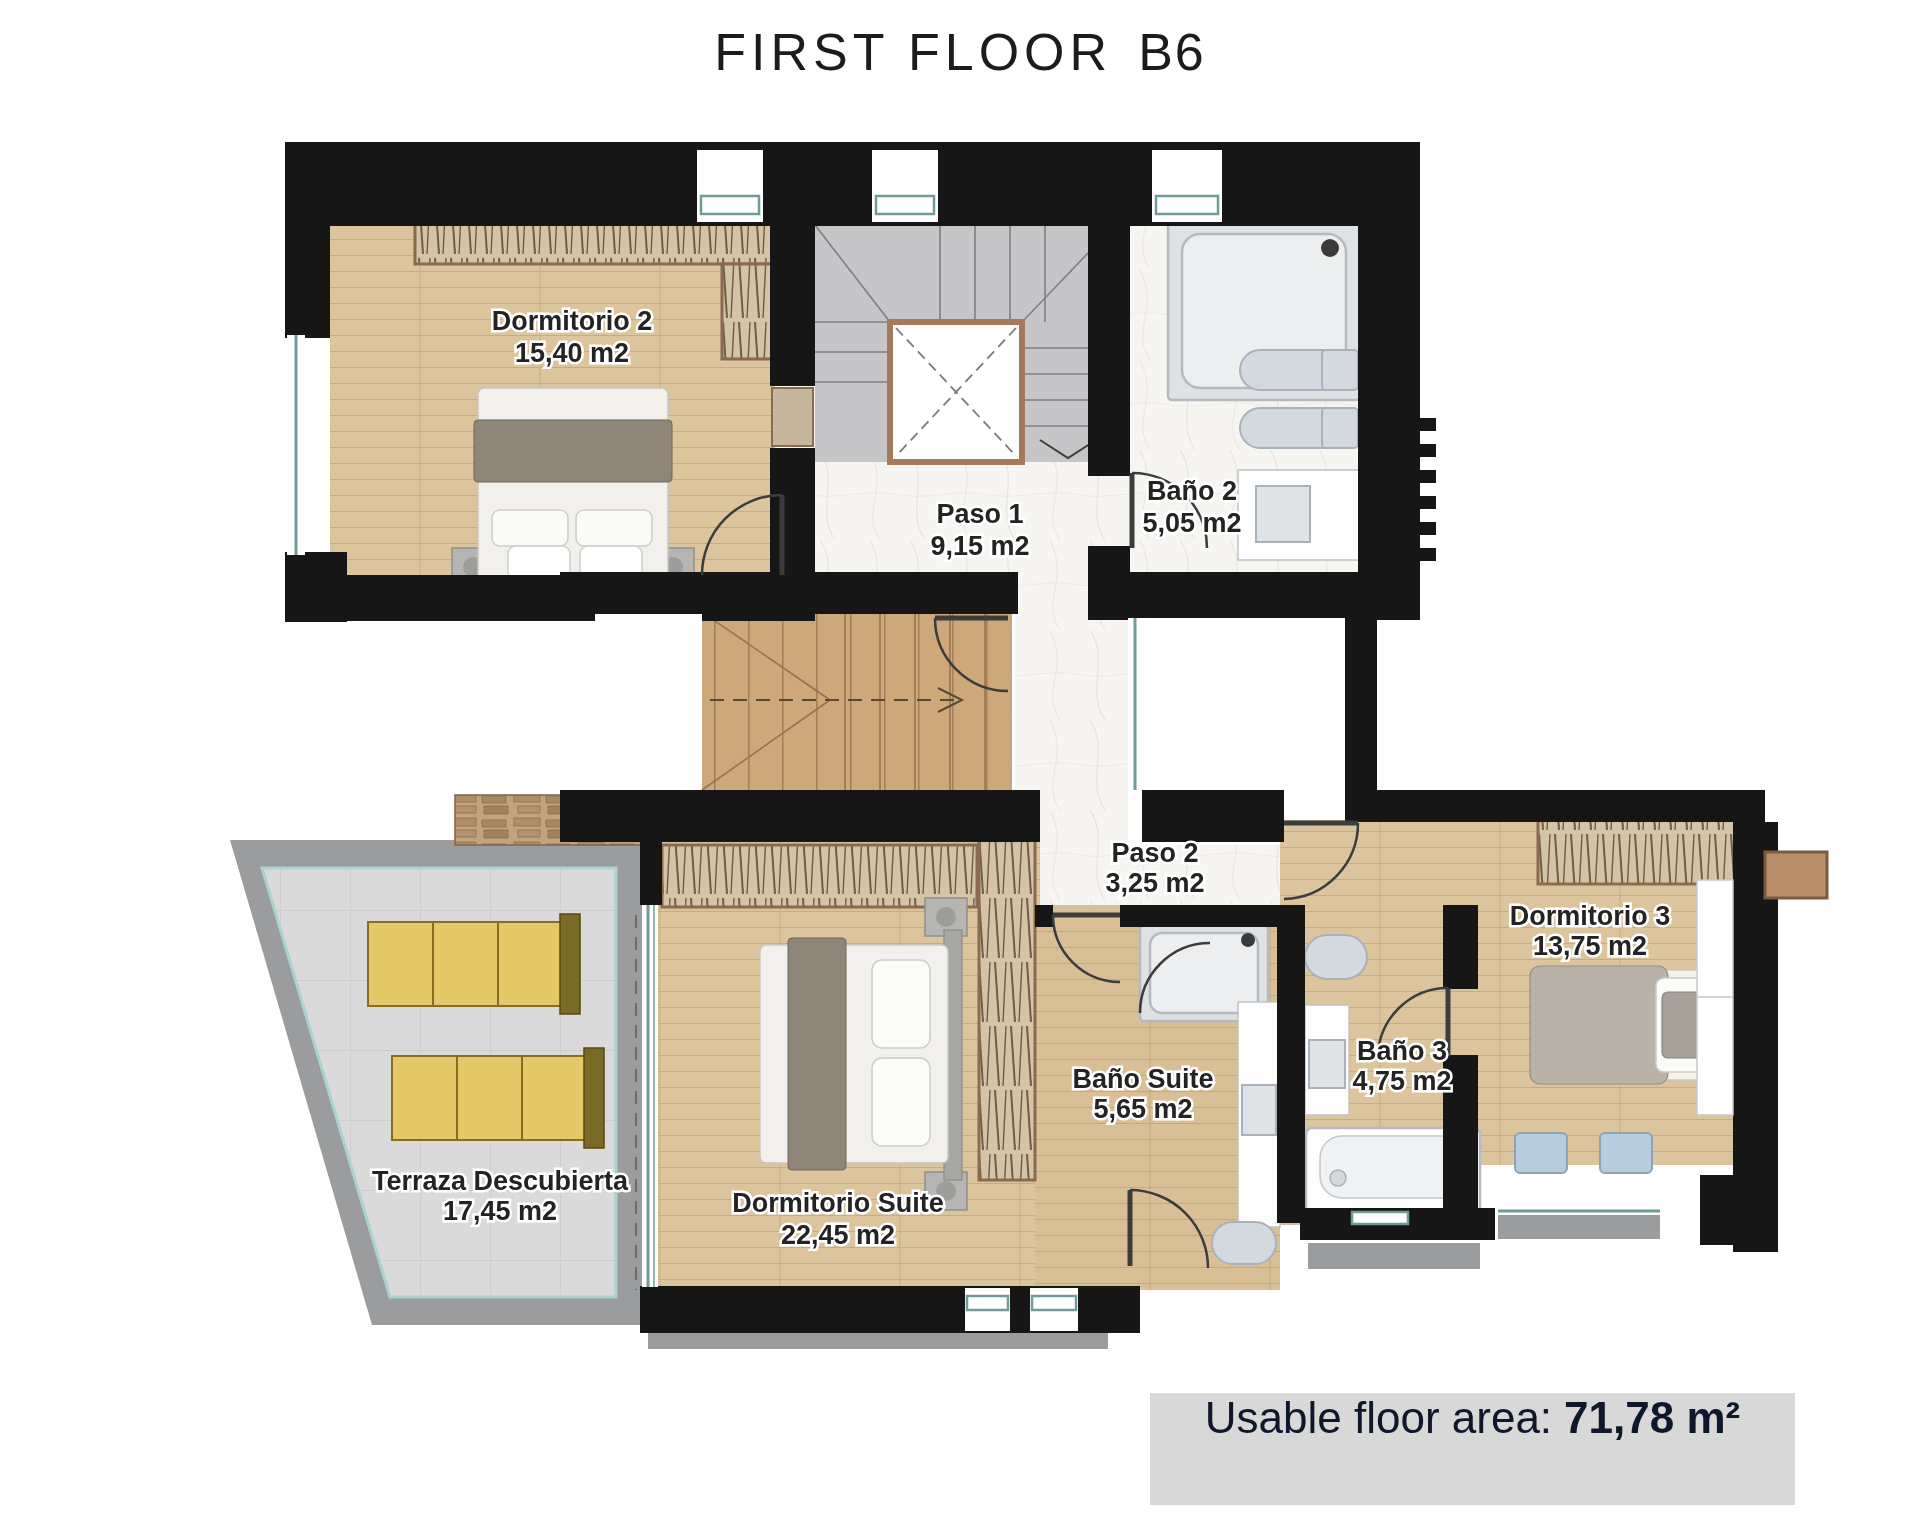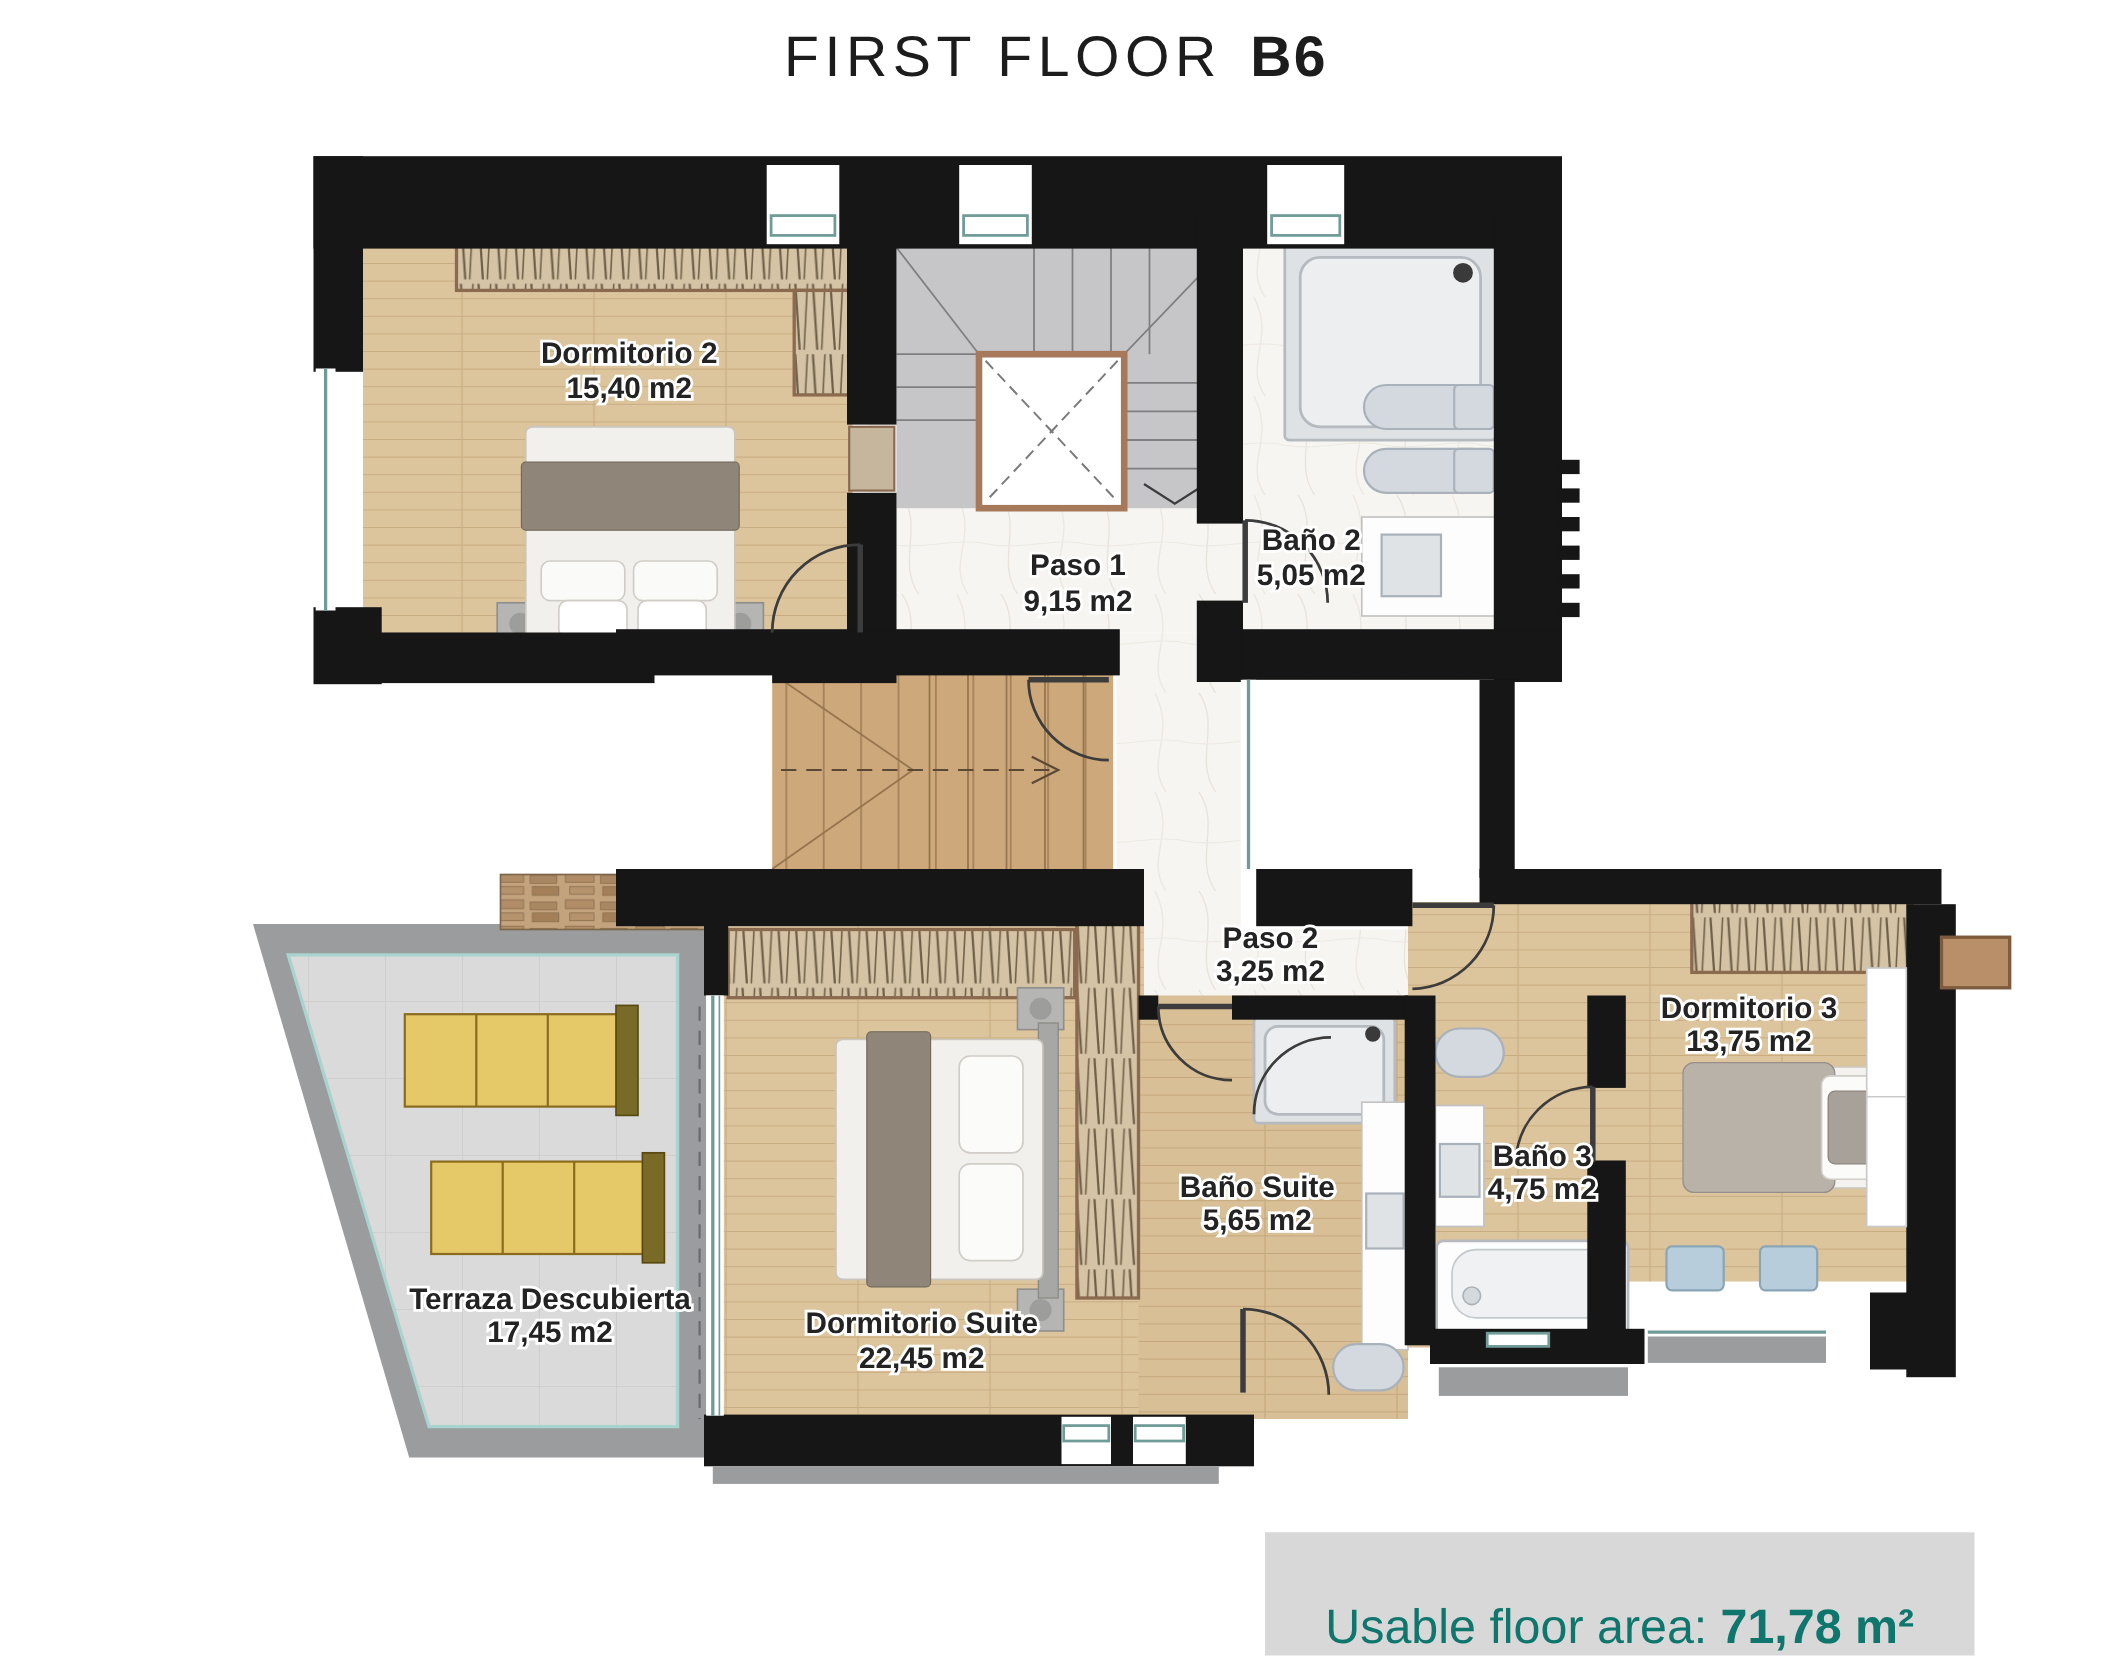--- a/index.html
+++ b/index.html
@@ -1,24 +1,24 @@
 <!DOCTYPE html>
 <html><head>
 <meta charset="utf-8">
 <style>
   html,body{margin:0;padding:0;background:#ffffff;}
   #stage{position:relative;width:1920px;height:1521px;background:#ffffff;overflow:hidden;
          font-family:"Liberation Sans", sans-serif;}
   #plan-title{position:absolute;top:22px;left:0;width:100%;text-align:center;
               font-size:52px;color:#1c1c1c;letter-spacing:5px;white-space:nowrap;}
   #plan-title .floor{font-weight:400;margin-top:37px;}
-  #plan-title .unit{font-weight:700;margin-left:26px;letter-spacing:2px;}
+  #plan-title .unit{font-weight:400;margin-left:26px;letter-spacing:2px;}
   #area-box{position:absolute;left:1150px;top:1393px;width:645px;height:112px;
-            background:#d8d8d8;display:flex;align-items:flex-end;justify-content:center;
-            font-size:44px;color:#0f766e;white-space:nowrap;}
+            background:#d8d8d8;display:flex;align-items:flex-start;justify-content:center;
+            font-size:44px;color:#0f172a;white-space:nowrap;}
   #area-box .lbl{font-weight:400;}
   #area-box .val{font-weight:700;margin-left:12px;}
   svg{position:absolute;left:0;top:0;}
   text.room-label{font-family:"Liberation Sans",sans-serif;font-size:27px;font-weight:700;
        fill:#232323;stroke:#ffffff;stroke-width:5px;paint-order:stroke;text-anchor:middle;}
   .wall{fill:#161616;}
   .doorarc{fill:none;stroke:#3c3c3c;stroke-width:2.5;}
   .doorleaf{stroke:#3c3c3c;stroke-width:5;}
   .stepline{stroke:#7f7f82;stroke-width:1.6;}
   .stairline{stroke:#96744e;stroke-width:1.6;}

